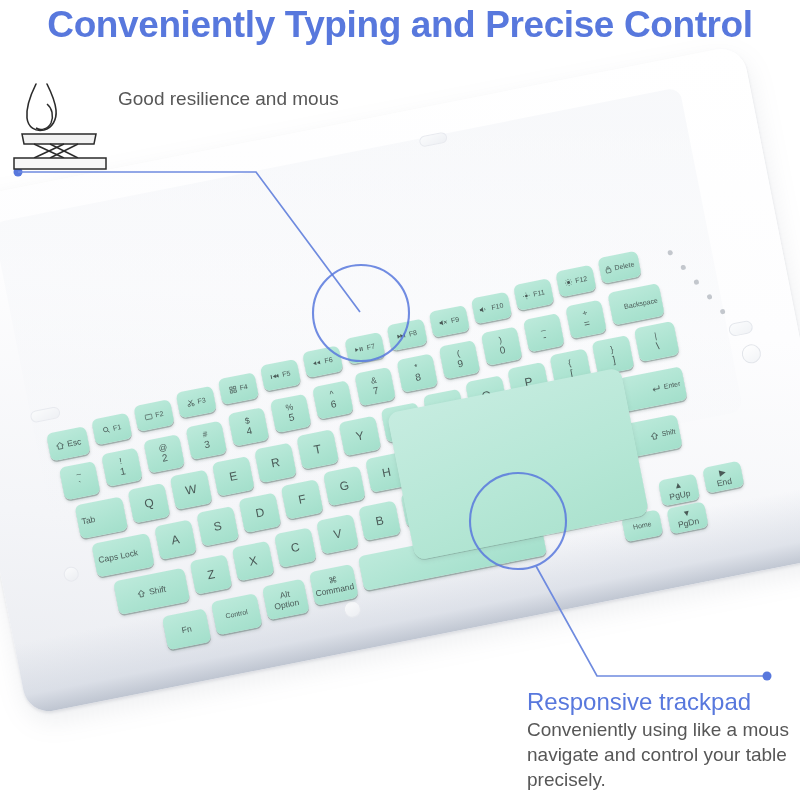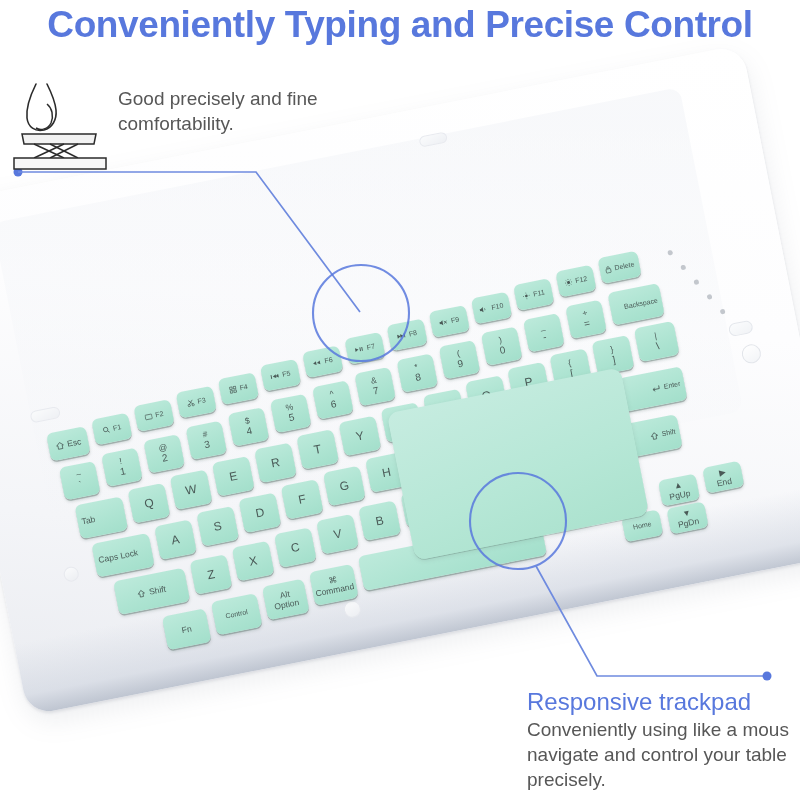--- a/index.html
+++ b/index.html
@@ -613,22 +613,21 @@
     <path d="M28 62 L58 76"></path>
     <path d="M58 62 L28 76"></path>
     <path d="M44 62 L72 76"></path>
     <path d="M72 62 L44 76"></path>
   </g>
 
   <rect x="8" y="76" width="92" height="11" fill="#f7f7f7" stroke="#2b2b2b" stroke-width="1.5"></rect>
 </svg>
 
 <div id="callout-scissor">
-  <div class="callout-body">Good precisely and fine</div>
-  <div class="callout-body">comfortability.</div>
+  <div class="callout-body">Good resilience and mous</div>
 </div>
 
 <div id="callout-trackpad">
   <div class="callout-heading">Responsive trackpad</div>
   <div class="callout-body">Conveniently using like a mous</div>
   <div class="callout-body">navigate and control your table</div>
   <div class="callout-body">precisely.</div>
 </div>
 
 </body></html>

